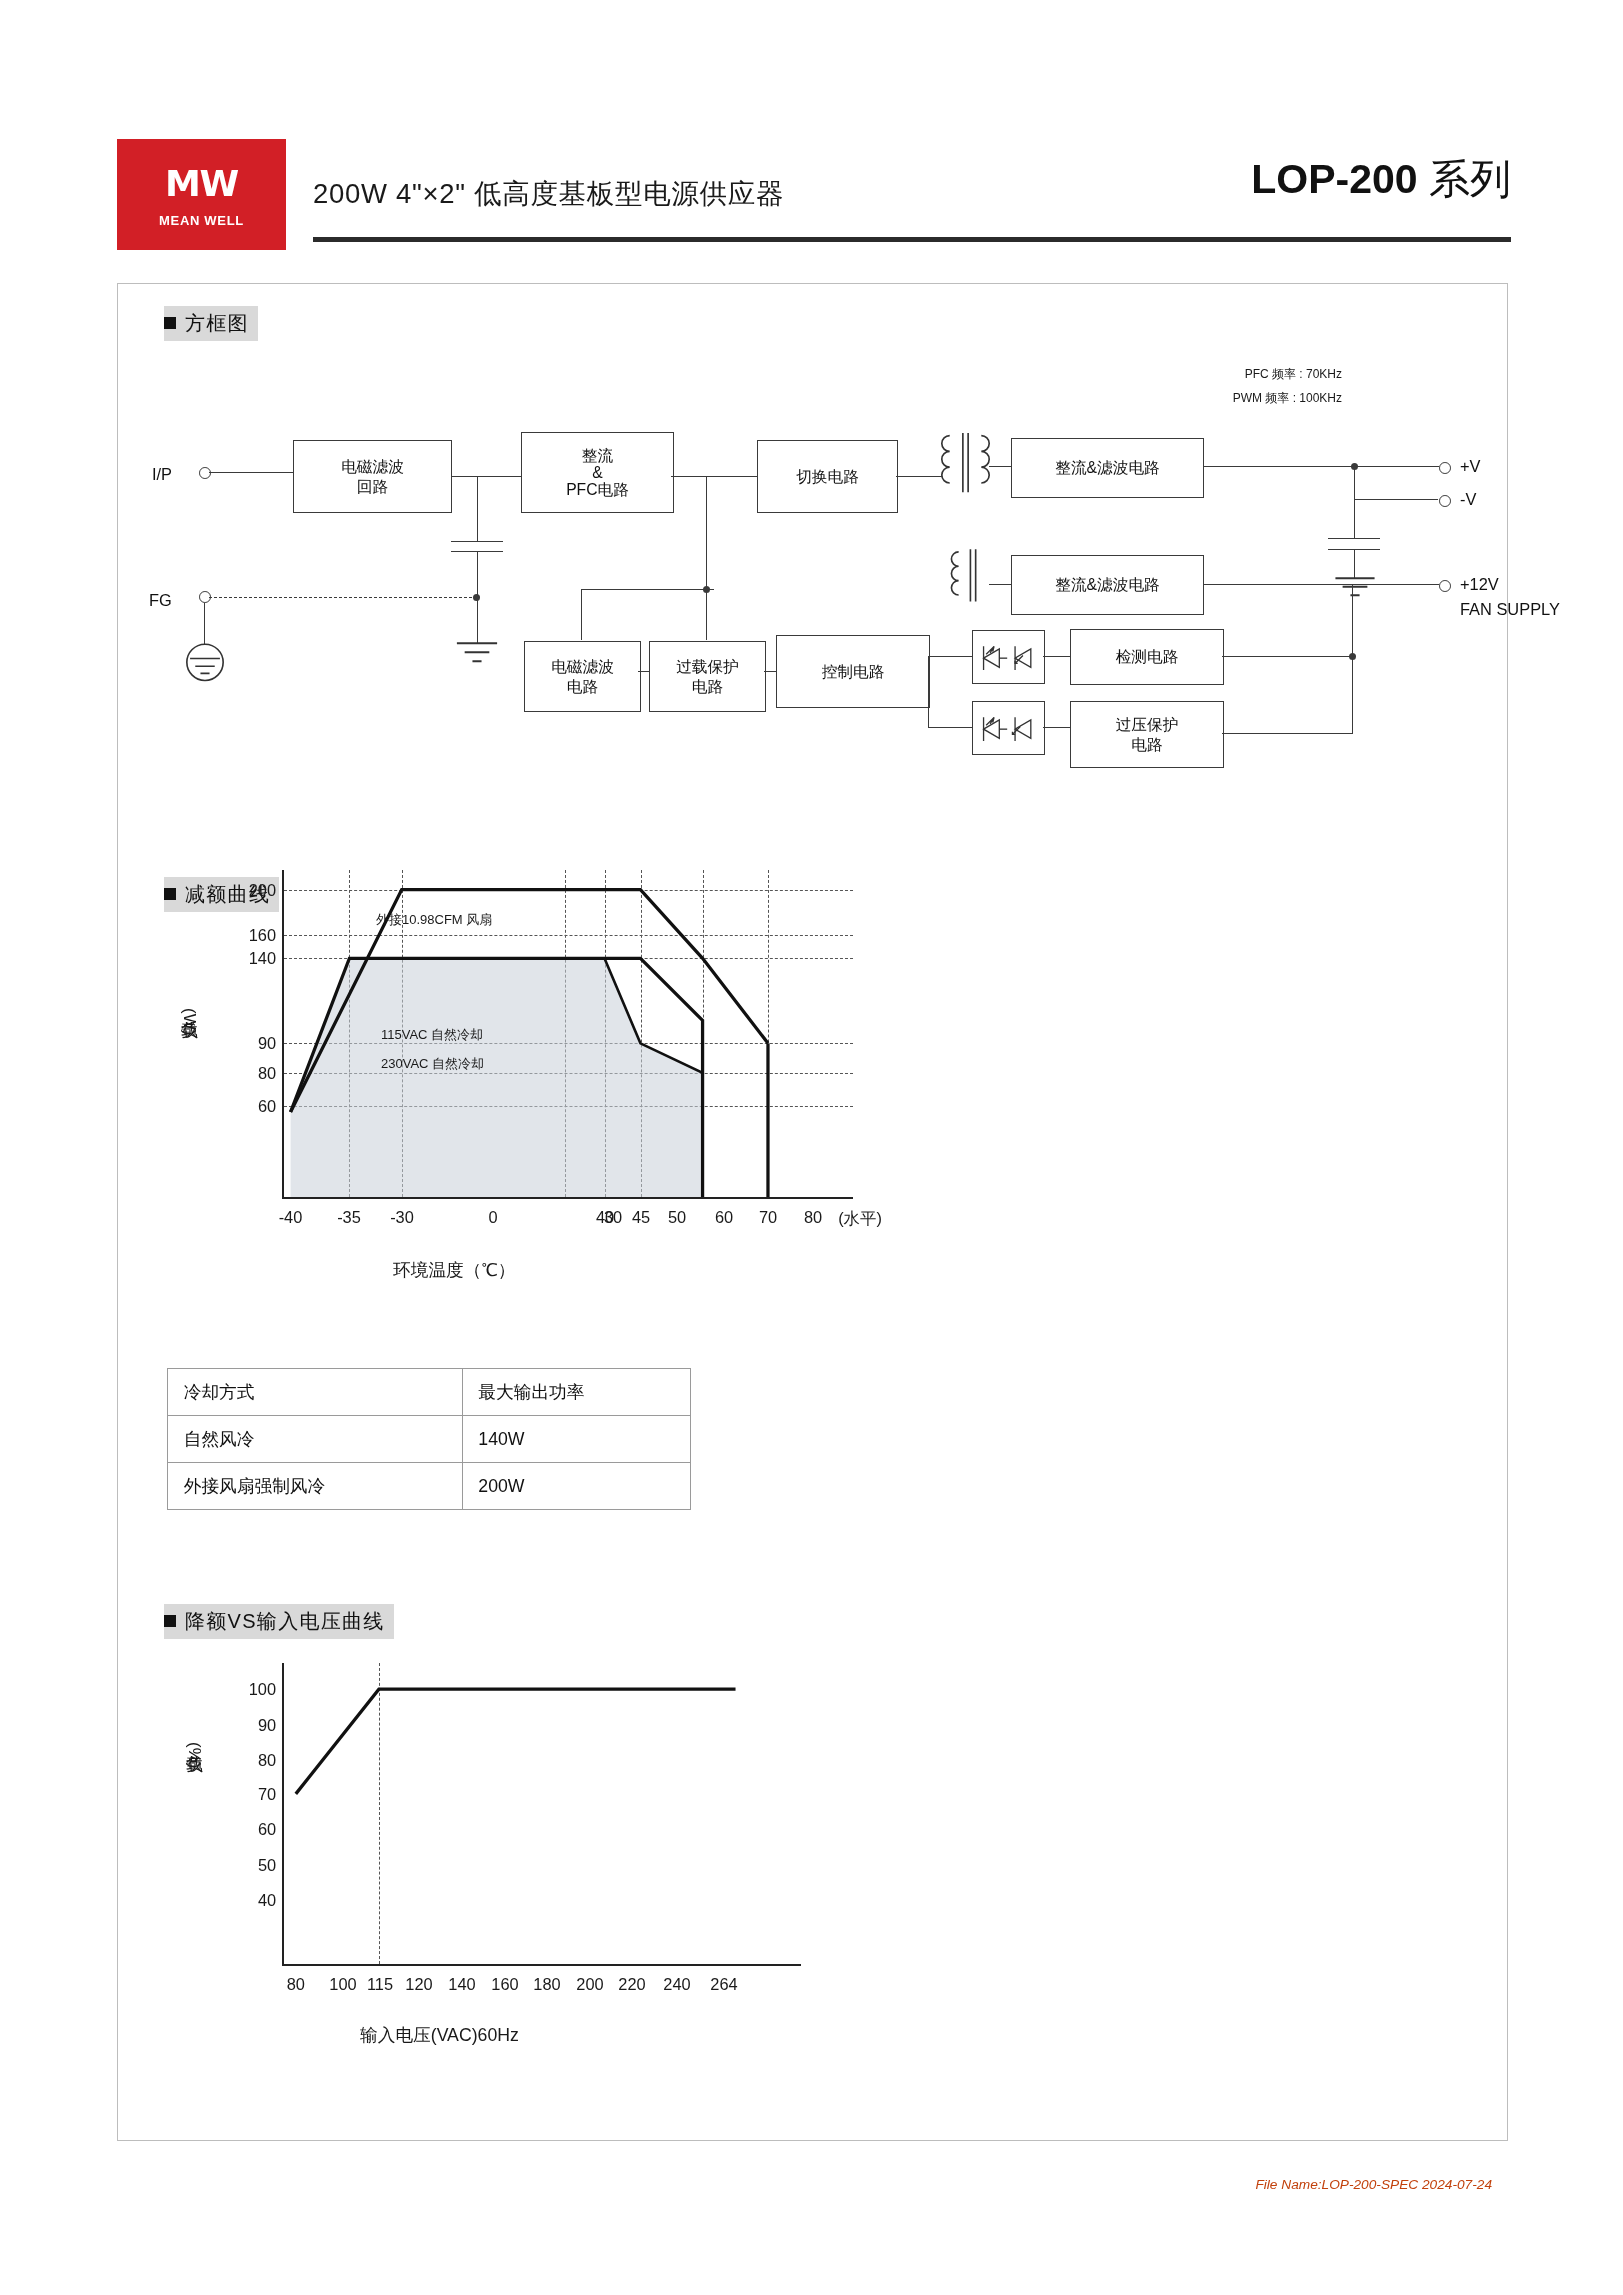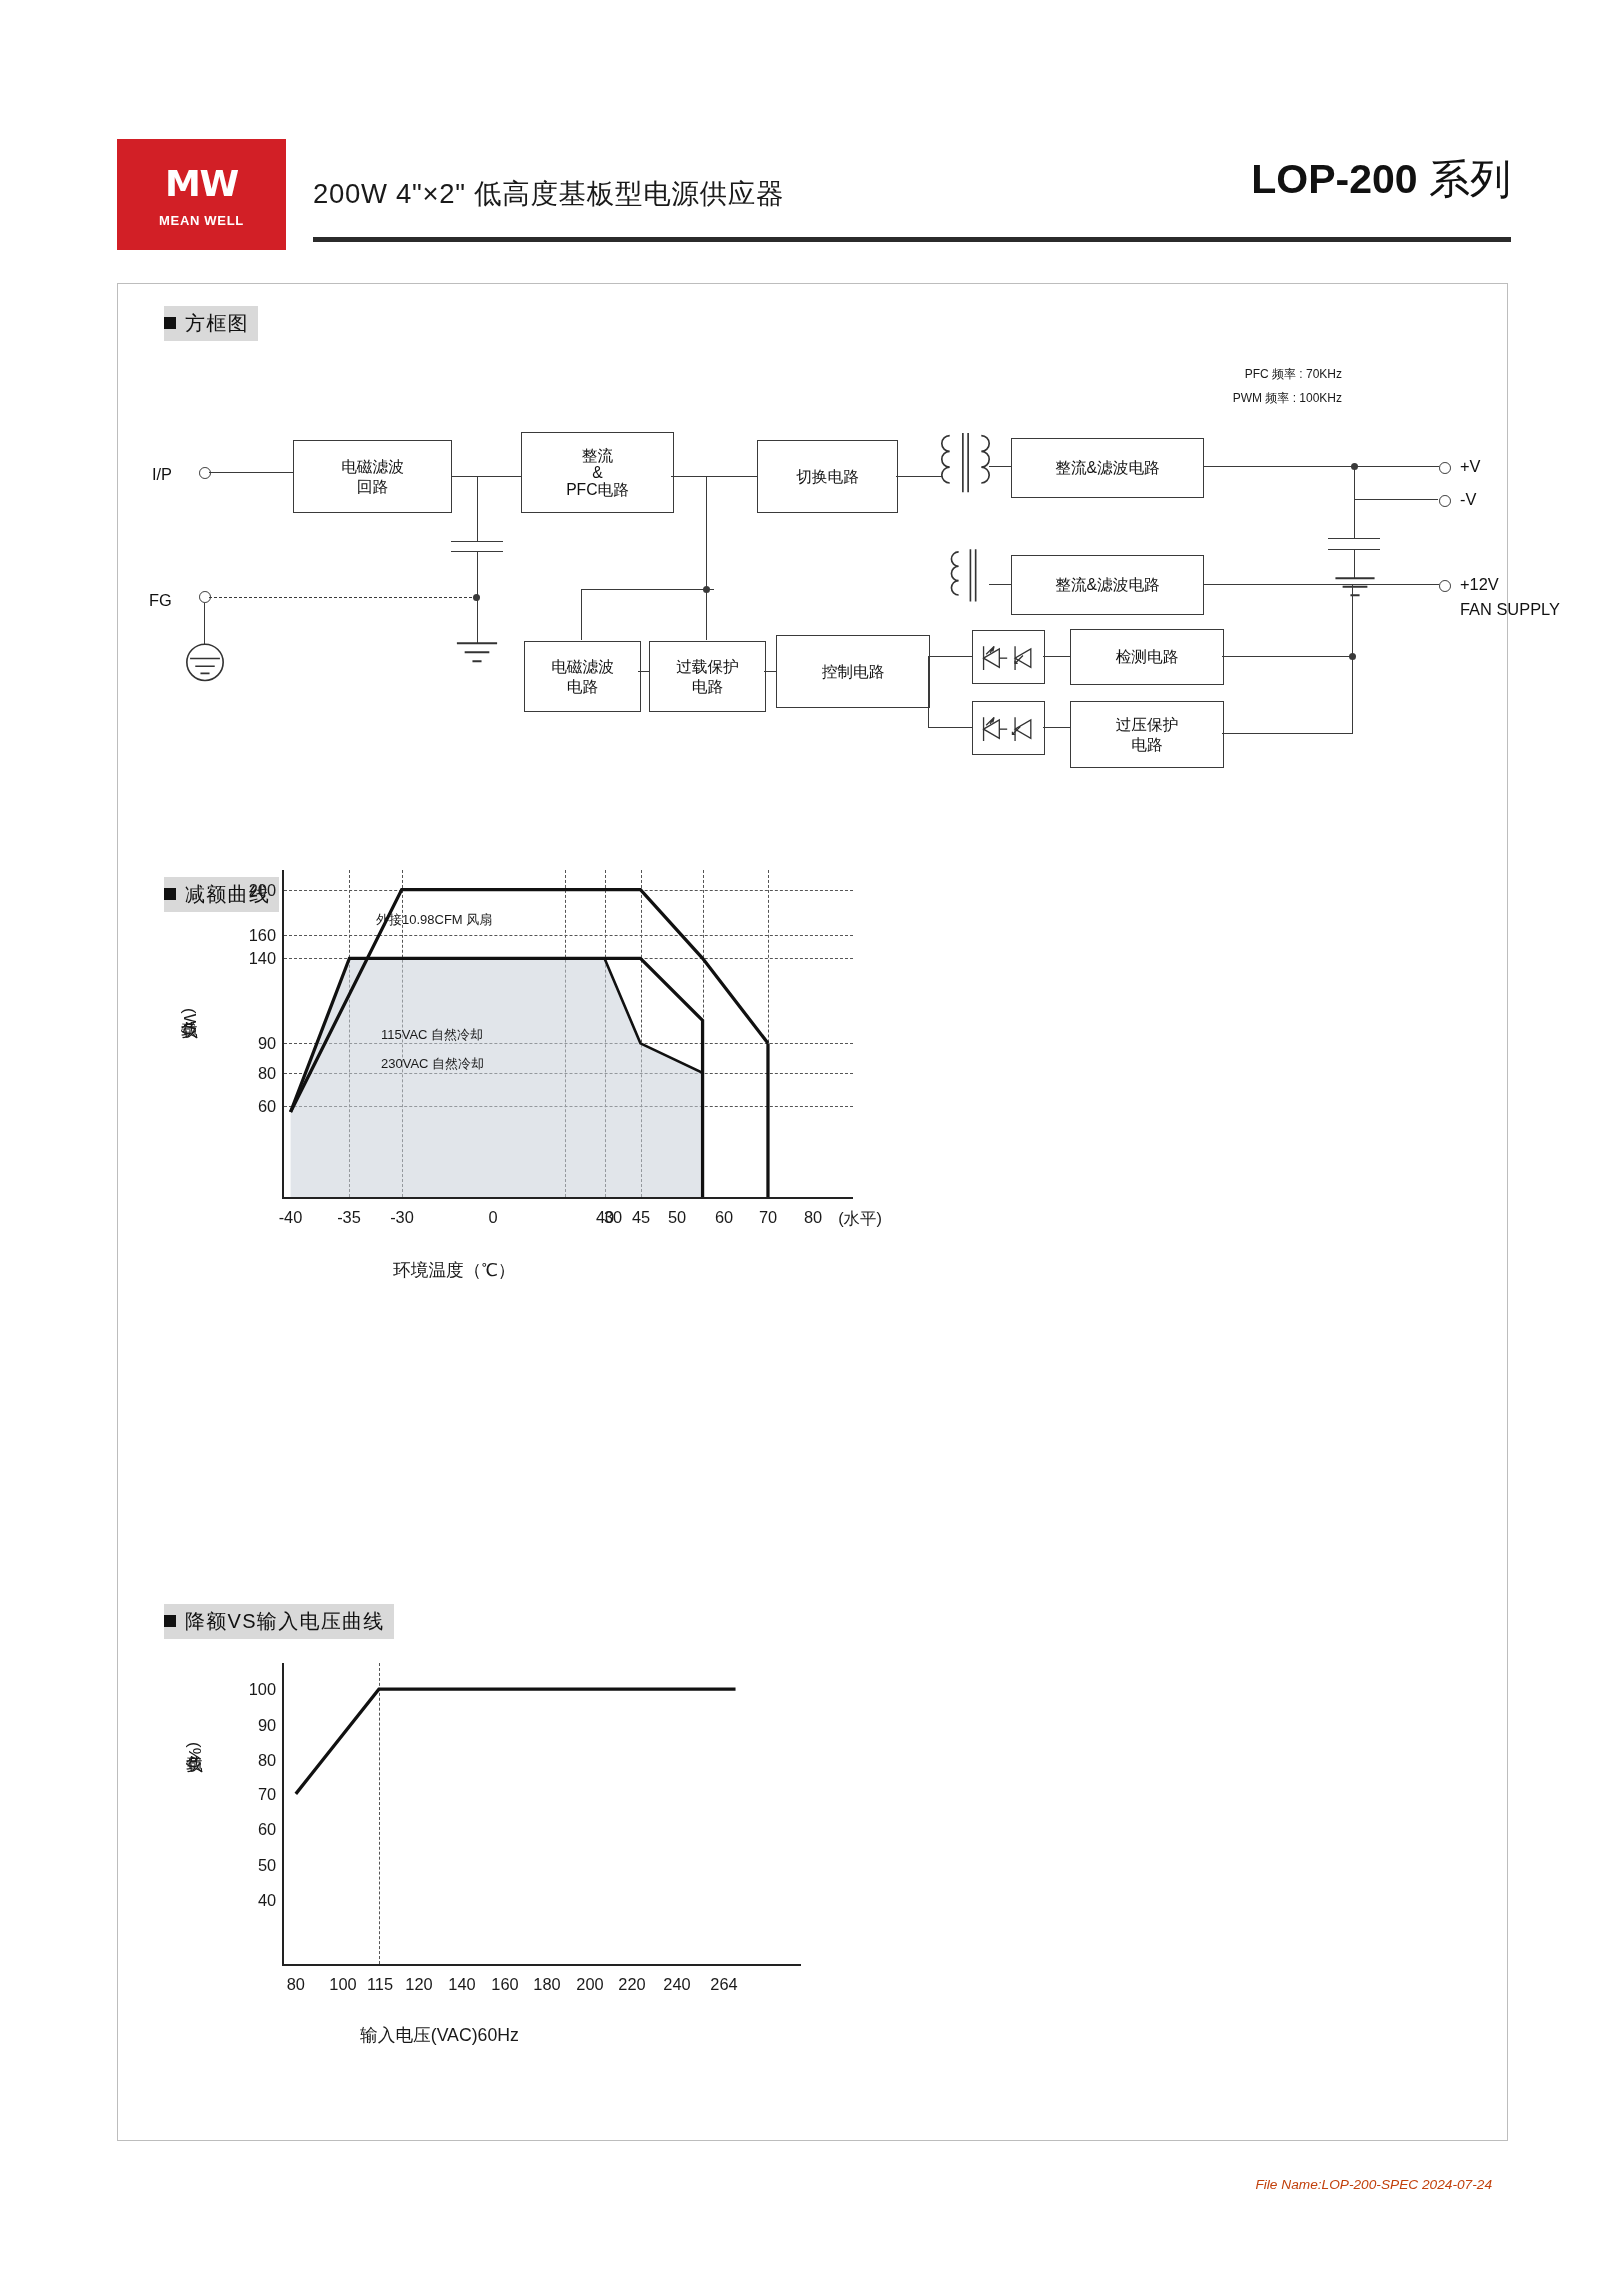--- a/index.html
+++ b/index.html
@@ -292,20 +292,36 @@
       <div class="xtick" style="left:576px;">(水平)</div>
 
       <div class="note" style="left:92px;top:41px;">外接10.98CFM 风扇</div>
       <div class="note" style="left:97px;top:156px;">115VAC 自然冷却</div>
       <div class="note" style="left:97px;top:185px;">230VAC 自然冷却</div>
     </div>
 
     <div class="note" style="left:275px;top:414px;font-size:17.7px;">环境温度（℃）</div>
   </div>
 
+  <table class="tbl">
+    <tbody>
+        <tr>
+      <td>冷却方式</td>
+      <td class="c2">最大输出功率</td>
+    </tr>
+    <tr>
+      <td>自然风冷</td>
+      <td class="c2">140W</td>
+    </tr>
+    <tr>
+      <td>外接风扇强制风冷</td>
+      <td class="c2">200W</td>
+    </tr>
+  </tbody>
+    </table>
 
   <div class="sect hl" style="left:164px;top:1604px;">
     <span class="sq"></span><span>降额VS输入电压曲线</span>
   </div>
 
   <div class="dv">
     <div class="ylabel" style="left:65px;top:151px;">负载(%)</div>
 
     <div class="axbox" style="left:164px;top:72px;width:517px;height:301px;">
       <div class="gvline" style="left:95px;"></div>

